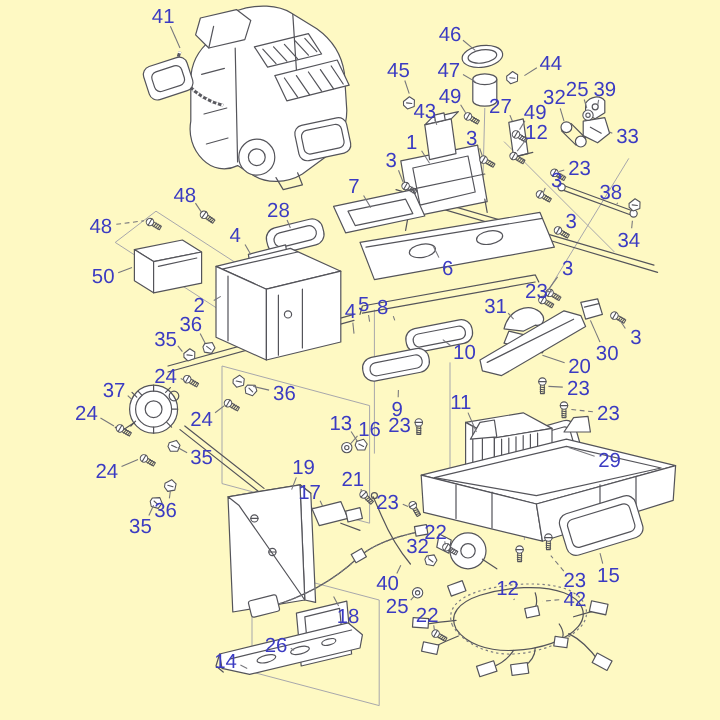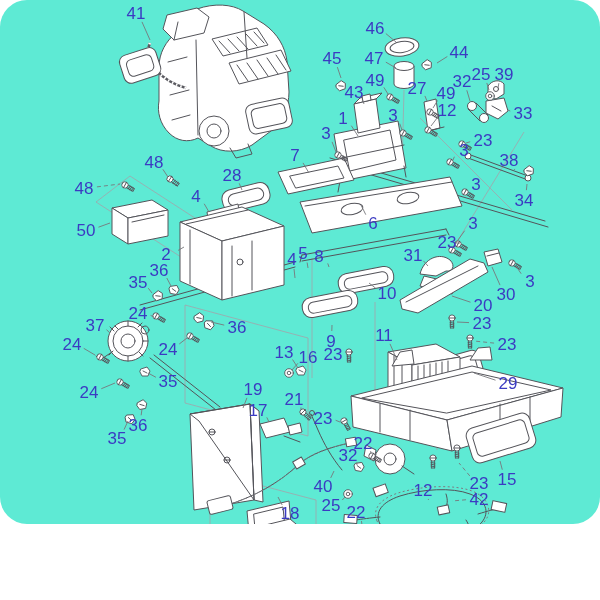--- a/index.html
+++ b/index.html
@@ -1,17 +1,17 @@
 <!DOCTYPE html>
 <html><head>
 <meta charset="utf-8">
 <style>
   html,body{margin:0;padding:0;background:#fff;}
-  #page{position:relative;width:600px;height:524px;background:#5eead4;overflow:hidden;
-        font-family:"Liberation Sans", sans-serif;border-radius:27px;}
+  #page{position:relative;width:600px;height:600px;background:#fef9c3;overflow:hidden;
+        font-family:"Liberation Sans", sans-serif;}
   svg{display:block;}
   .art{stroke:#54545a;fill:none;stroke-width:1;stroke-linejoin:round;stroke-linecap:round;}
   .artf{stroke:#54545a;fill:#ffffff;stroke-width:1;stroke-linejoin:round;}
   .lite{stroke:#a3a3aa;fill:none;stroke-width:0.8;}
   .thick{stroke:#5a5a60;fill:none;stroke-width:2.6;}
   .rib{stroke:#ffffff;fill:none;stroke-width:2.6;stroke-dasharray:1.5,3;}
   .corr{stroke:#7c7c82;fill:none;stroke-width:1;stroke-dasharray:2,2.5;}
   .callout{fill:#3b3bc2;font-family:"Liberation Sans", sans-serif;font-size:17px;
            text-anchor:middle;}
   .leader{stroke:#77777c;stroke-width:0.9;fill:none;}

